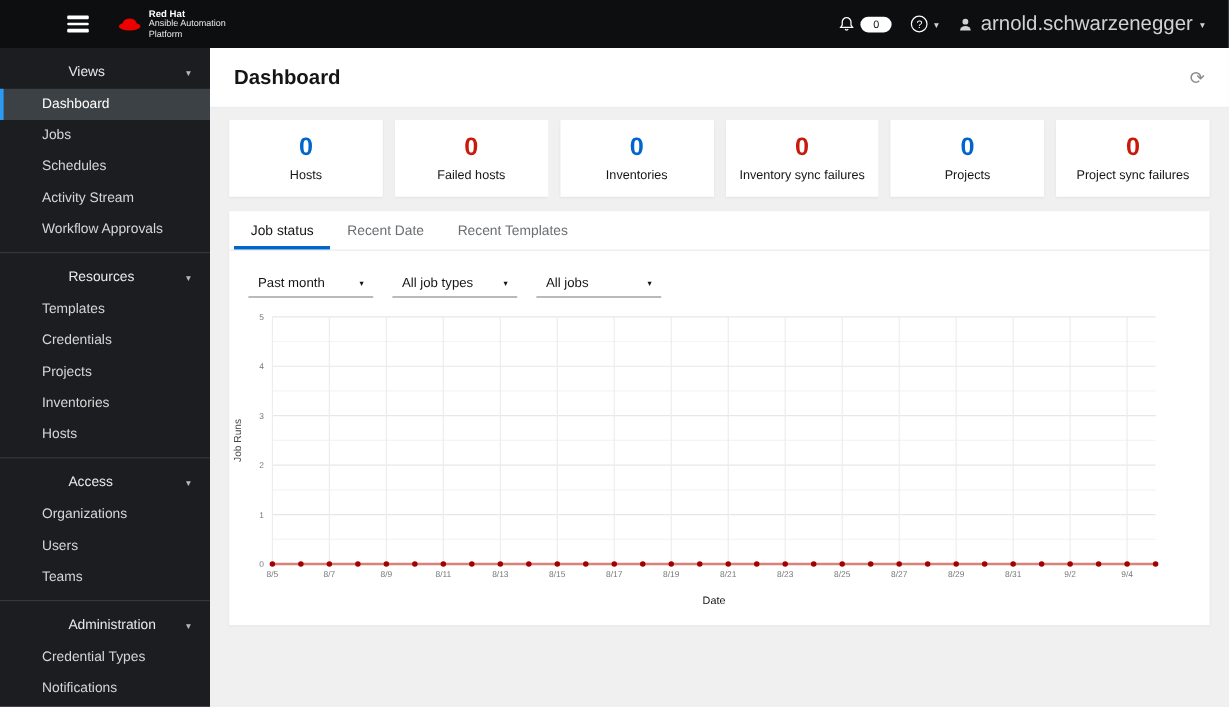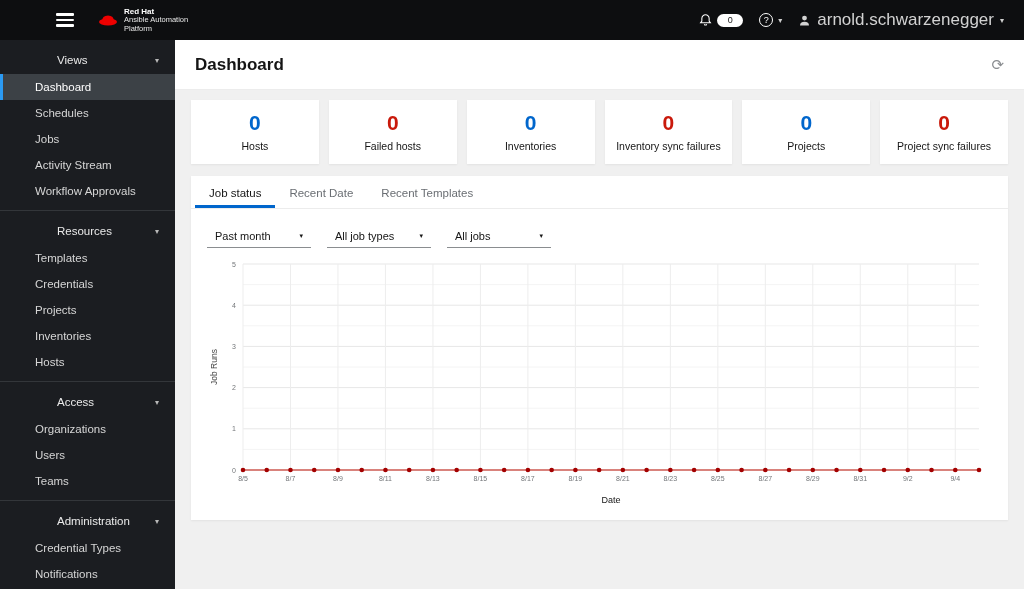--- a/index.html
+++ b/index.html
@@ -52,21 +52,21 @@
 
   .panel { background:#fff; margin-top:12px; box-shadow:0 1px 2px rgba(0,0,0,.06); padding-bottom:8px; }
   .tabs { display:flex; border-bottom:1px solid #ececec; padding-left:4px;align-items:center; }
   .tab { padding:11px 14px 9px; font-size:11.5px; color:#6a6e73; cursor:pointer; }
   .tab.active { color:#151515; box-shadow:inset 0 -3px 0 #0066cc; }
   .filters { display:flex; gap:16px; padding:16px 16px 4px; }
   .filter { display:flex; align-items:center; justify-content:space-between; min-width:104px;
     border-bottom:1px solid #8a8d90; background:#fff; padding:5px 8px 5px 8px; font-size:11px;
     color:#151515; cursor:pointer; gap:14px; }
   .filter .caret { color:#151515; font-size:7px; }
-  .chart-wrap { padding:4px 16px 0; }
+  .chart-wrap { padding:4px 0 0; }
 </style>
 </head>
 <body>
 
 <div class="topbar">
   <div class="hamburger">
     <div></div>
       <div></div>
       <div></div>
   </div>
@@ -105,22 +105,22 @@
   </div>
 </div>
 
 <div class="sidebar" id="sidebar">
     <div class="nav-section">
       <div class="nav-section-header">
         <span>Views</span>
         <span class="caret">▾</span>
       </div>
       <div class="nav-item active">Dashboard</div>
+      <div class="nav-item">Jobs</div>
       <div class="nav-item">Schedules</div>
-      <div class="nav-item">Jobs</div>
       <div class="nav-item">Activity Stream</div>
       <div class="nav-item">Workflow Approvals</div>
     </div>
     <div class="nav-section">
       <div class="nav-section-header">
         <span>Resources</span>
         <span class="caret">▾</span>
       </div>
       <div class="nav-item">Templates</div>
       <div class="nav-item">Credentials</div>

